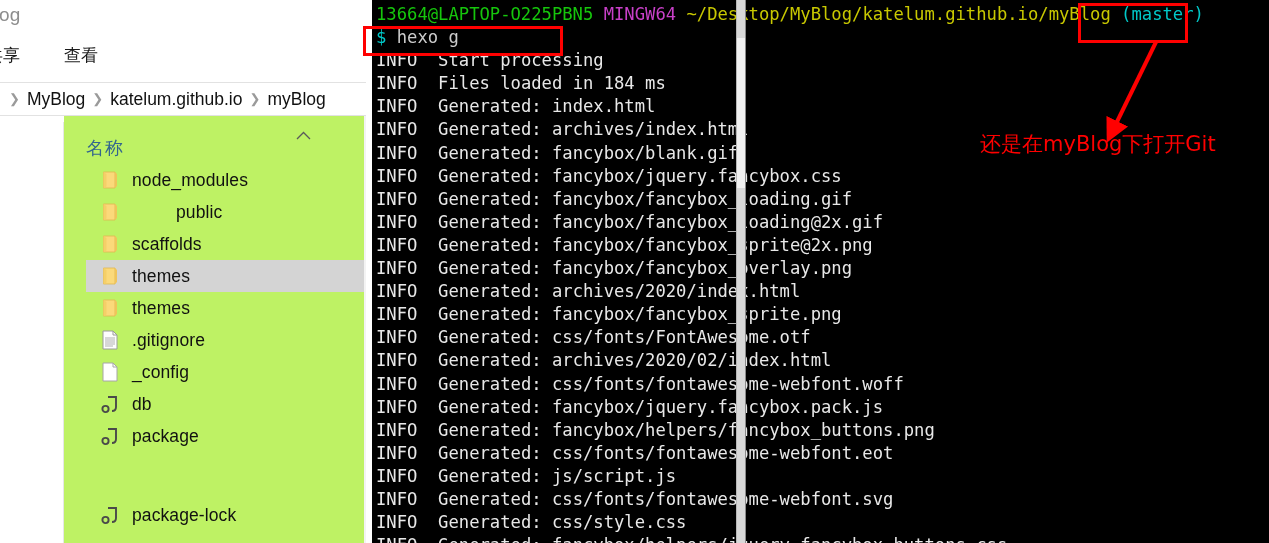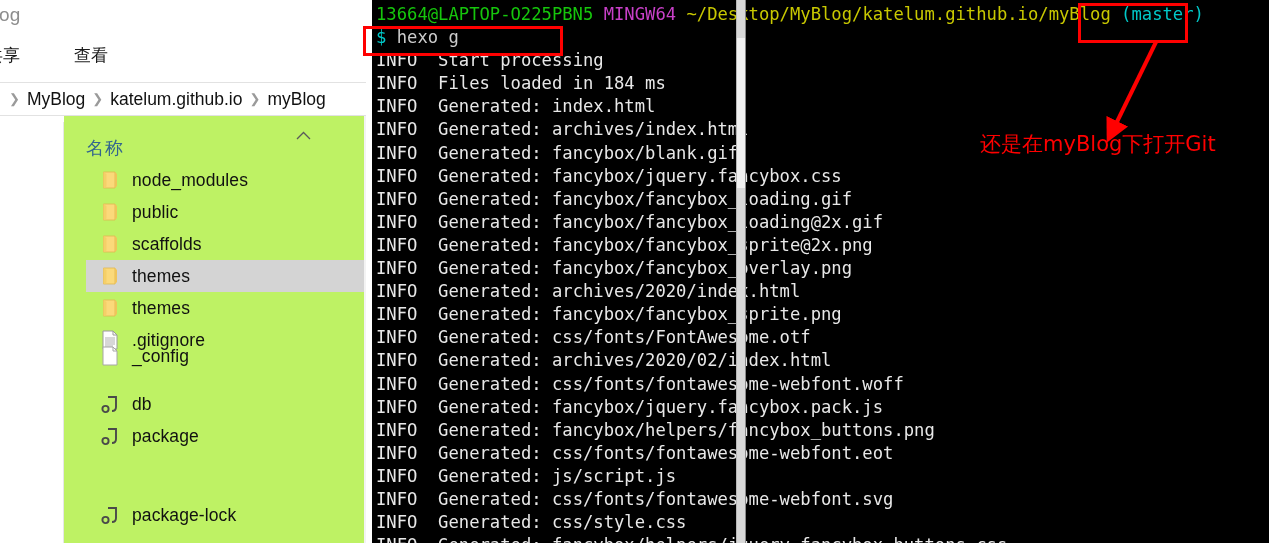--- a/index.html
+++ b/index.html
@@ -51,21 +51,21 @@
   }
   .ribbon-tab {
     position: absolute;
     top: 0;
     font-size: 17px;
     color: #1a1a1a;
     font-family: "Liberation Sans", sans-serif;
     white-space: nowrap;
   }
   .ribbon-tab.t0 { left: -14px; }
-  .ribbon-tab.t1 { left: 64px; margin-left: 10px; }
+  .ribbon-tab.t1 { left: 64px; }
 
   .addr-sep {
     position: absolute;
     left: 0; top: 82px;
     width: 366px;
     height: 1px;
     background: #e2e2e2;
   }
   .addr-sep2 {
     position: absolute;
@@ -295,21 +295,21 @@
           <div class="file-row" style="top: 48px;">
             <span class="file-icon">
               <svg viewBox="0 0 20 22" width="20" height="22">
                 <path d="M3.5 3 L15 3 L15 19 L3.5 19 Z" fill="#fbd97a" stroke="#e0b64f" stroke-width="0.8"></path>
                 <path d="M3.5 3 L6.5 5 L6.5 17.5 L3.5 19 Z" fill="#f5cf68"></path>
                 <path d="M15 3 L17 5 L17 17 L15 19 Z" fill="#f0c45a"></path>
               </svg>
             </span>
             <span class="file-label">node_modules</span>
           </div>
-          <div class="file-row" style="top: 80px;">
+          <div class="file-row" style="top: 80px; gap: 44px;">
             <span class="file-icon">
               <svg viewBox="0 0 20 22" width="20" height="22">
                 <path d="M3.5 3 L15 3 L15 19 L3.5 19 Z" fill="#fbd97a" stroke="#e0b64f" stroke-width="0.8"></path>
                 <path d="M3.5 3 L6.5 5 L6.5 17.5 L3.5 19 Z" fill="#f5cf68"></path>
                 <path d="M15 3 L17 5 L17 17 L15 19 Z" fill="#f0c45a"></path>
               </svg>
             </span>
             <span class="file-label">public</span>
           </div>
           <div class="file-row" style="top: 112px;">
@@ -351,21 +351,21 @@
                   <line x1="5" y1="9" x2="15" y2="9"></line>
                   <line x1="5" y1="11" x2="15" y2="11"></line>
                   <line x1="5" y1="13" x2="15" y2="13"></line>
                   <line x1="5" y1="15" x2="15" y2="15"></line>
                   <line x1="5" y1="17" x2="13" y2="17"></line>
                 </g>
               </svg>
             </span>
             <span class="file-label">.gitignore</span>
           </div>
-          <div class="file-row" style="top: 224px; align-items: center;">
+          <div class="file-row" style="top: 240px; align-items: center;">
             <span class="file-icon">
               <svg viewBox="0 0 20 22" width="20" height="22">
                 <path d="M3 2 L13 2 L17 6 L17 20 L3 20 Z" fill="#ffffff" stroke="#a6a6a6" stroke-width="1"></path>
                 <path d="M13 2 L13 6 L17 6" fill="none" stroke="#a6a6a6" stroke-width="1"></path>
               </svg>
             </span>
             <span class="file-label">_config</span>
           </div>
           <div class="file-row" style="top: 272px;">
             <span class="file-icon">

